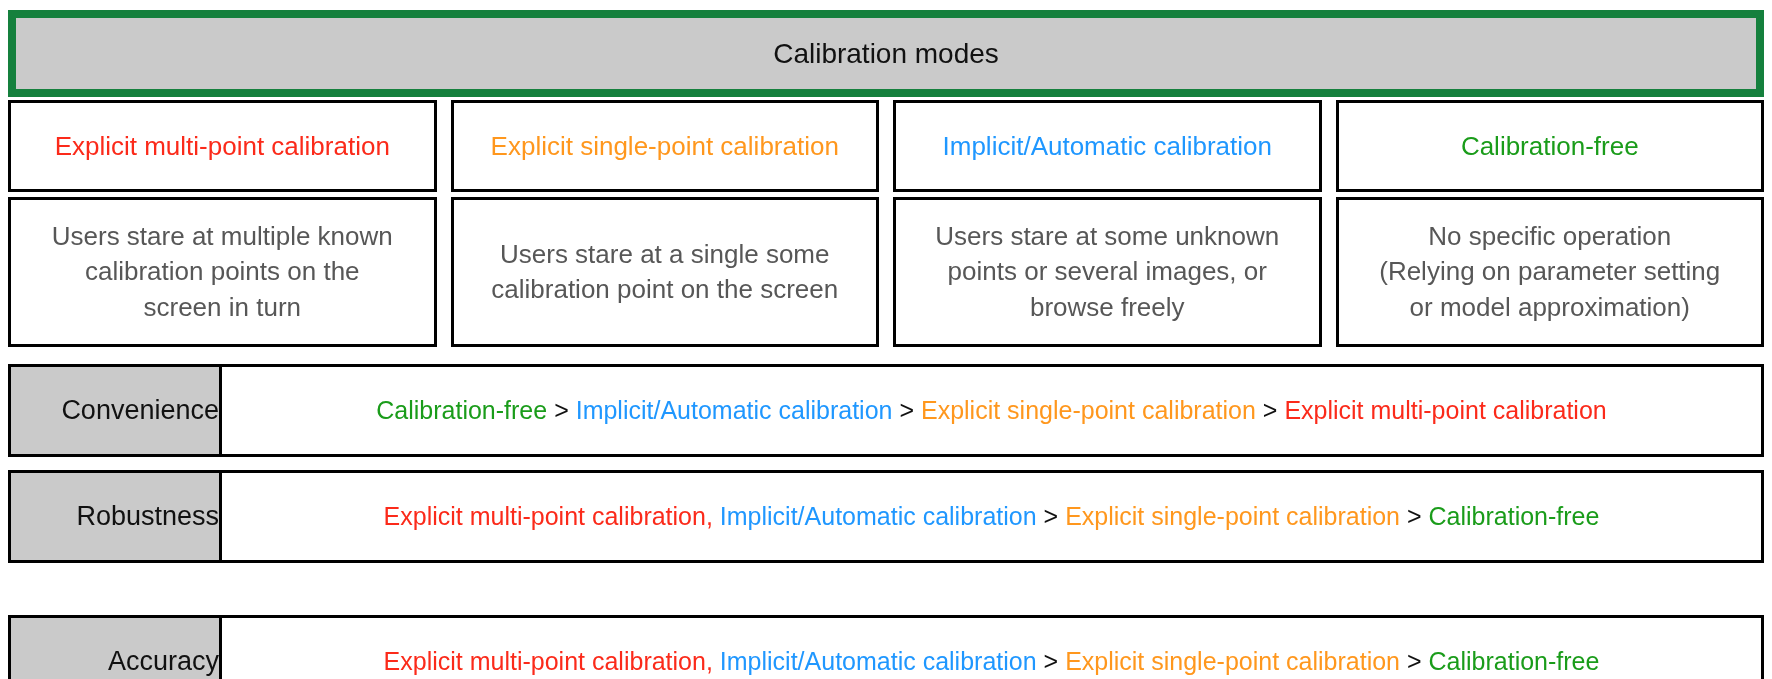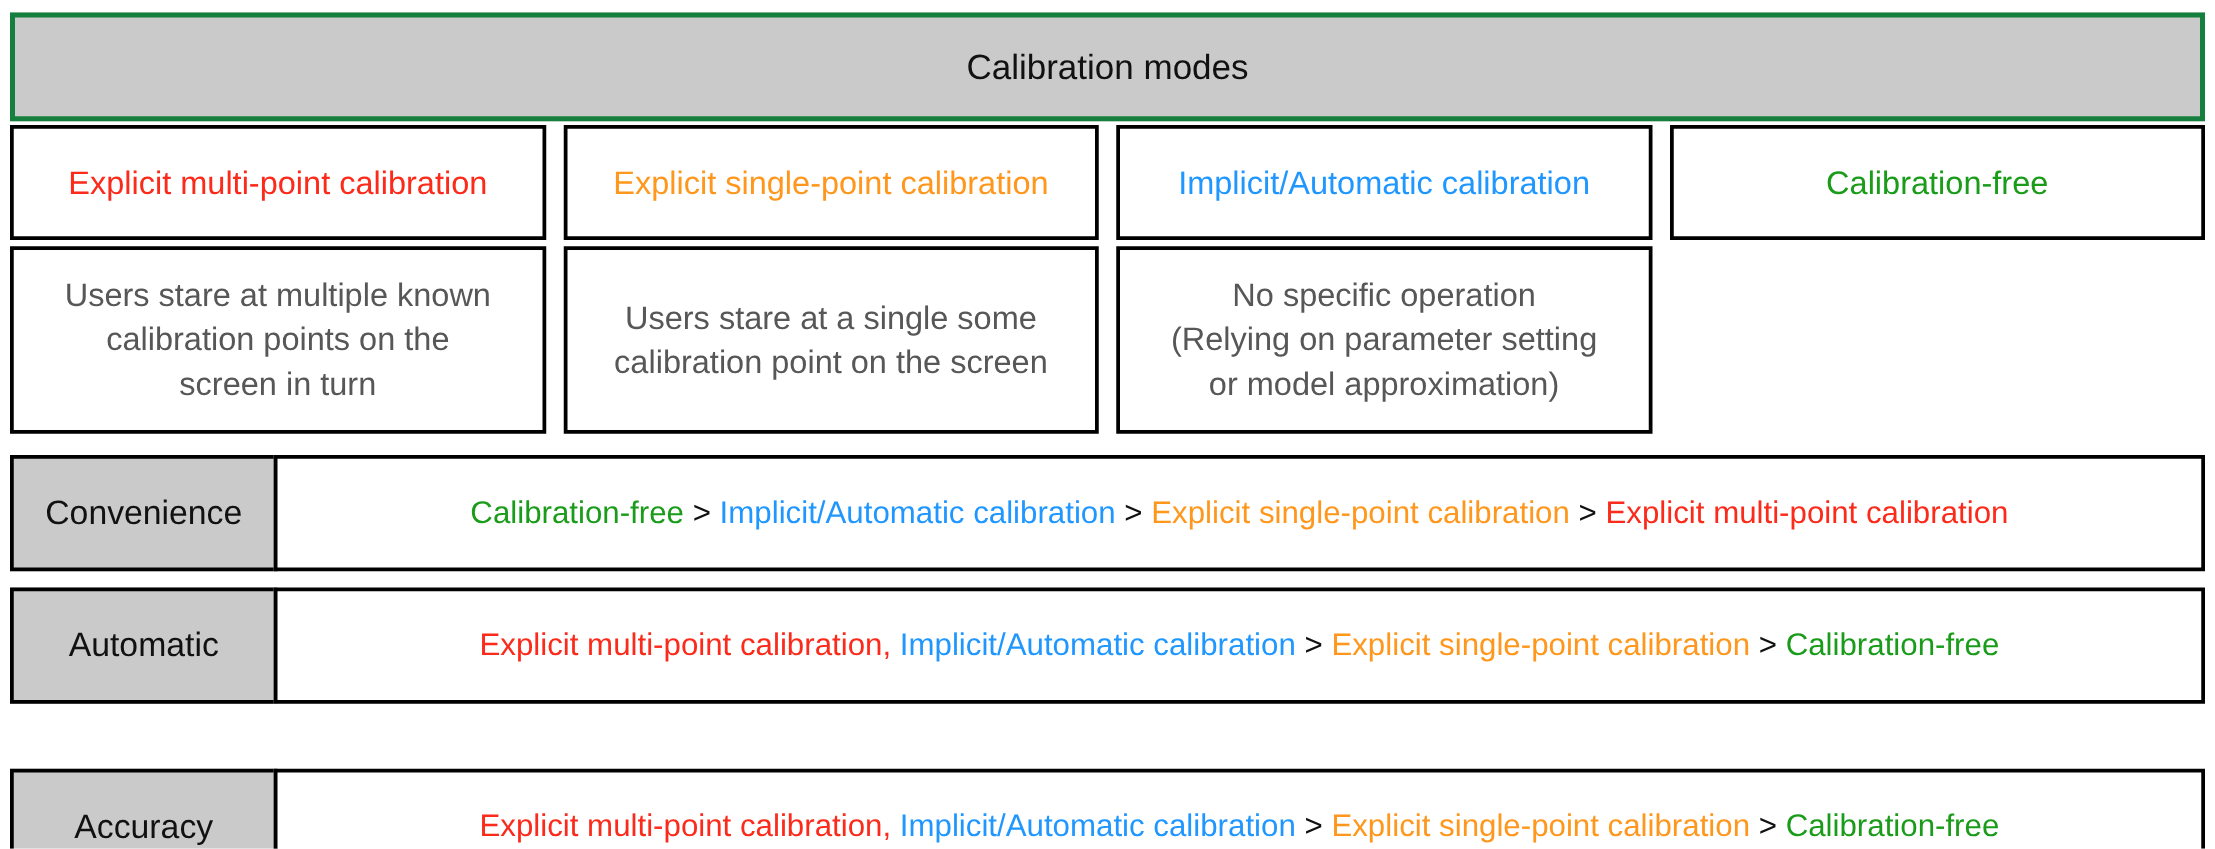--- a/index.html
+++ b/index.html
@@ -1,38 +1,38 @@
 <!DOCTYPE html>
 <html><head>
 <meta charset="utf-8">
 <style>
   html,body{margin:0;padding:0;background:#ffffff;}
   .figure{position:relative;width:1772px;height:679px;background:#ffffff;
           font-family:"Liberation Sans",sans-serif;overflow:hidden;}
   .title-bar{position:absolute;left:8px;top:10px;width:1756px;height:87px;
-             background:#cacaca;border:4px solid #15803d;box-sizing:border-box;
+             background:#cacaca;border:8px solid #15803d;box-sizing:border-box;
              display:flex;align-items:center;justify-content:center;
              font-size:28px;color:#111;}
   .modes-grid{position:absolute;left:8px;top:100px;width:1756px;
               display:grid;grid-template-columns:repeat(4,1fr);
               grid-template-rows:92px 150px;column-gap:14px;row-gap:5px;}
   .mode-header{border:3px solid #000;box-sizing:border-box;background:#fff;
                display:flex;align-items:center;justify-content:center;
                font-size:26px;text-align:center;}
   .mode-desc{border:3px solid #000;box-sizing:border-box;background:#fff;
              display:flex;align-items:center;justify-content:center;}
   .mode-desc > span{display:block;white-space:pre-line;text-align:center;
                     font-size:26px;line-height:1.35;color:#575757;}
   .cmp-row{position:absolute;left:8px;width:1756px;height:93px;display:flex;}
   .cmp-row.conv{top:364px;}
   .cmp-row.rob{top:470px;}
   .cmp-row.acc{top:576px;margin-top:39px;}
   .cmp-label{flex:none;width:214px;background:#cacaca;border:3px solid #000;
              box-sizing:border-box;display:flex;align-items:center;
-             justify-content:center;font-size:27px;color:#111;}
+             justify-content:flex-end;font-size:27px;color:#111;}
   .cmp-value{flex:1;margin-left:-3px;background:#fff;border:3px solid #000;
              box-sizing:border-box;display:flex;align-items:center;
              justify-content:center;font-size:25px;}
   .seg{white-space:pre;}
 </style>
 </head>
 <body>
 
 <div class="figure">
 
@@ -57,20 +57,25 @@
     <div class="mode-desc">
       <span>Users stare at multiple known
 calibration points on the
 screen in turn</span>
     </div>
     <div class="mode-desc">
       <span>Users stare at a single some
 calibration point on the screen</span>
     </div>
     <div class="mode-desc">
+      <span>Users stare at some unknown
+points or several images, or
+browse freely</span>
+    </div>
+    <div class="mode-desc">
       <span>No specific operation
 (Relying on parameter setting
 or model approximation)</span>
     </div>
   </div>
 
   <div class="cmp-row conv">
     <div class="cmp-label">
       <span>Convenience</span>
     </div>
@@ -80,21 +85,21 @@
       <span class="seg" style="color: rgb(31, 151, 255);">Implicit/Automatic calibration</span>
       <span class="seg" style="color: rgb(17, 17, 17);"> &gt; </span>
       <span class="seg" style="color: rgb(255, 151, 29);">Explicit single-point calibration</span>
       <span class="seg" style="color: rgb(17, 17, 17);"> &gt; </span>
       <span class="seg" style="color: rgb(251, 42, 26);">Explicit multi-point calibration</span>
     </div>
   </div>
 
   <div class="cmp-row rob">
     <div class="cmp-label">
-      <span>Automatic</span>
+      <span>Robustness</span>
     </div>
     <div class="cmp-value">
       <span class="seg" style="color: rgb(251, 42, 26);">Explicit multi-point calibration</span>
       <span class="seg" style="color: rgb(251, 42, 26);">, </span>
       <span class="seg" style="color: rgb(31, 151, 255);">Implicit/Automatic calibration</span>
       <span class="seg" style="color: rgb(17, 17, 17);"> &gt; </span>
       <span class="seg" style="color: rgb(255, 151, 29);">Explicit single-point calibration</span>
       <span class="seg" style="color: rgb(17, 17, 17);"> &gt; </span>
       <span class="seg" style="color: rgb(26, 156, 26);">Calibration-free</span>
     </div>

